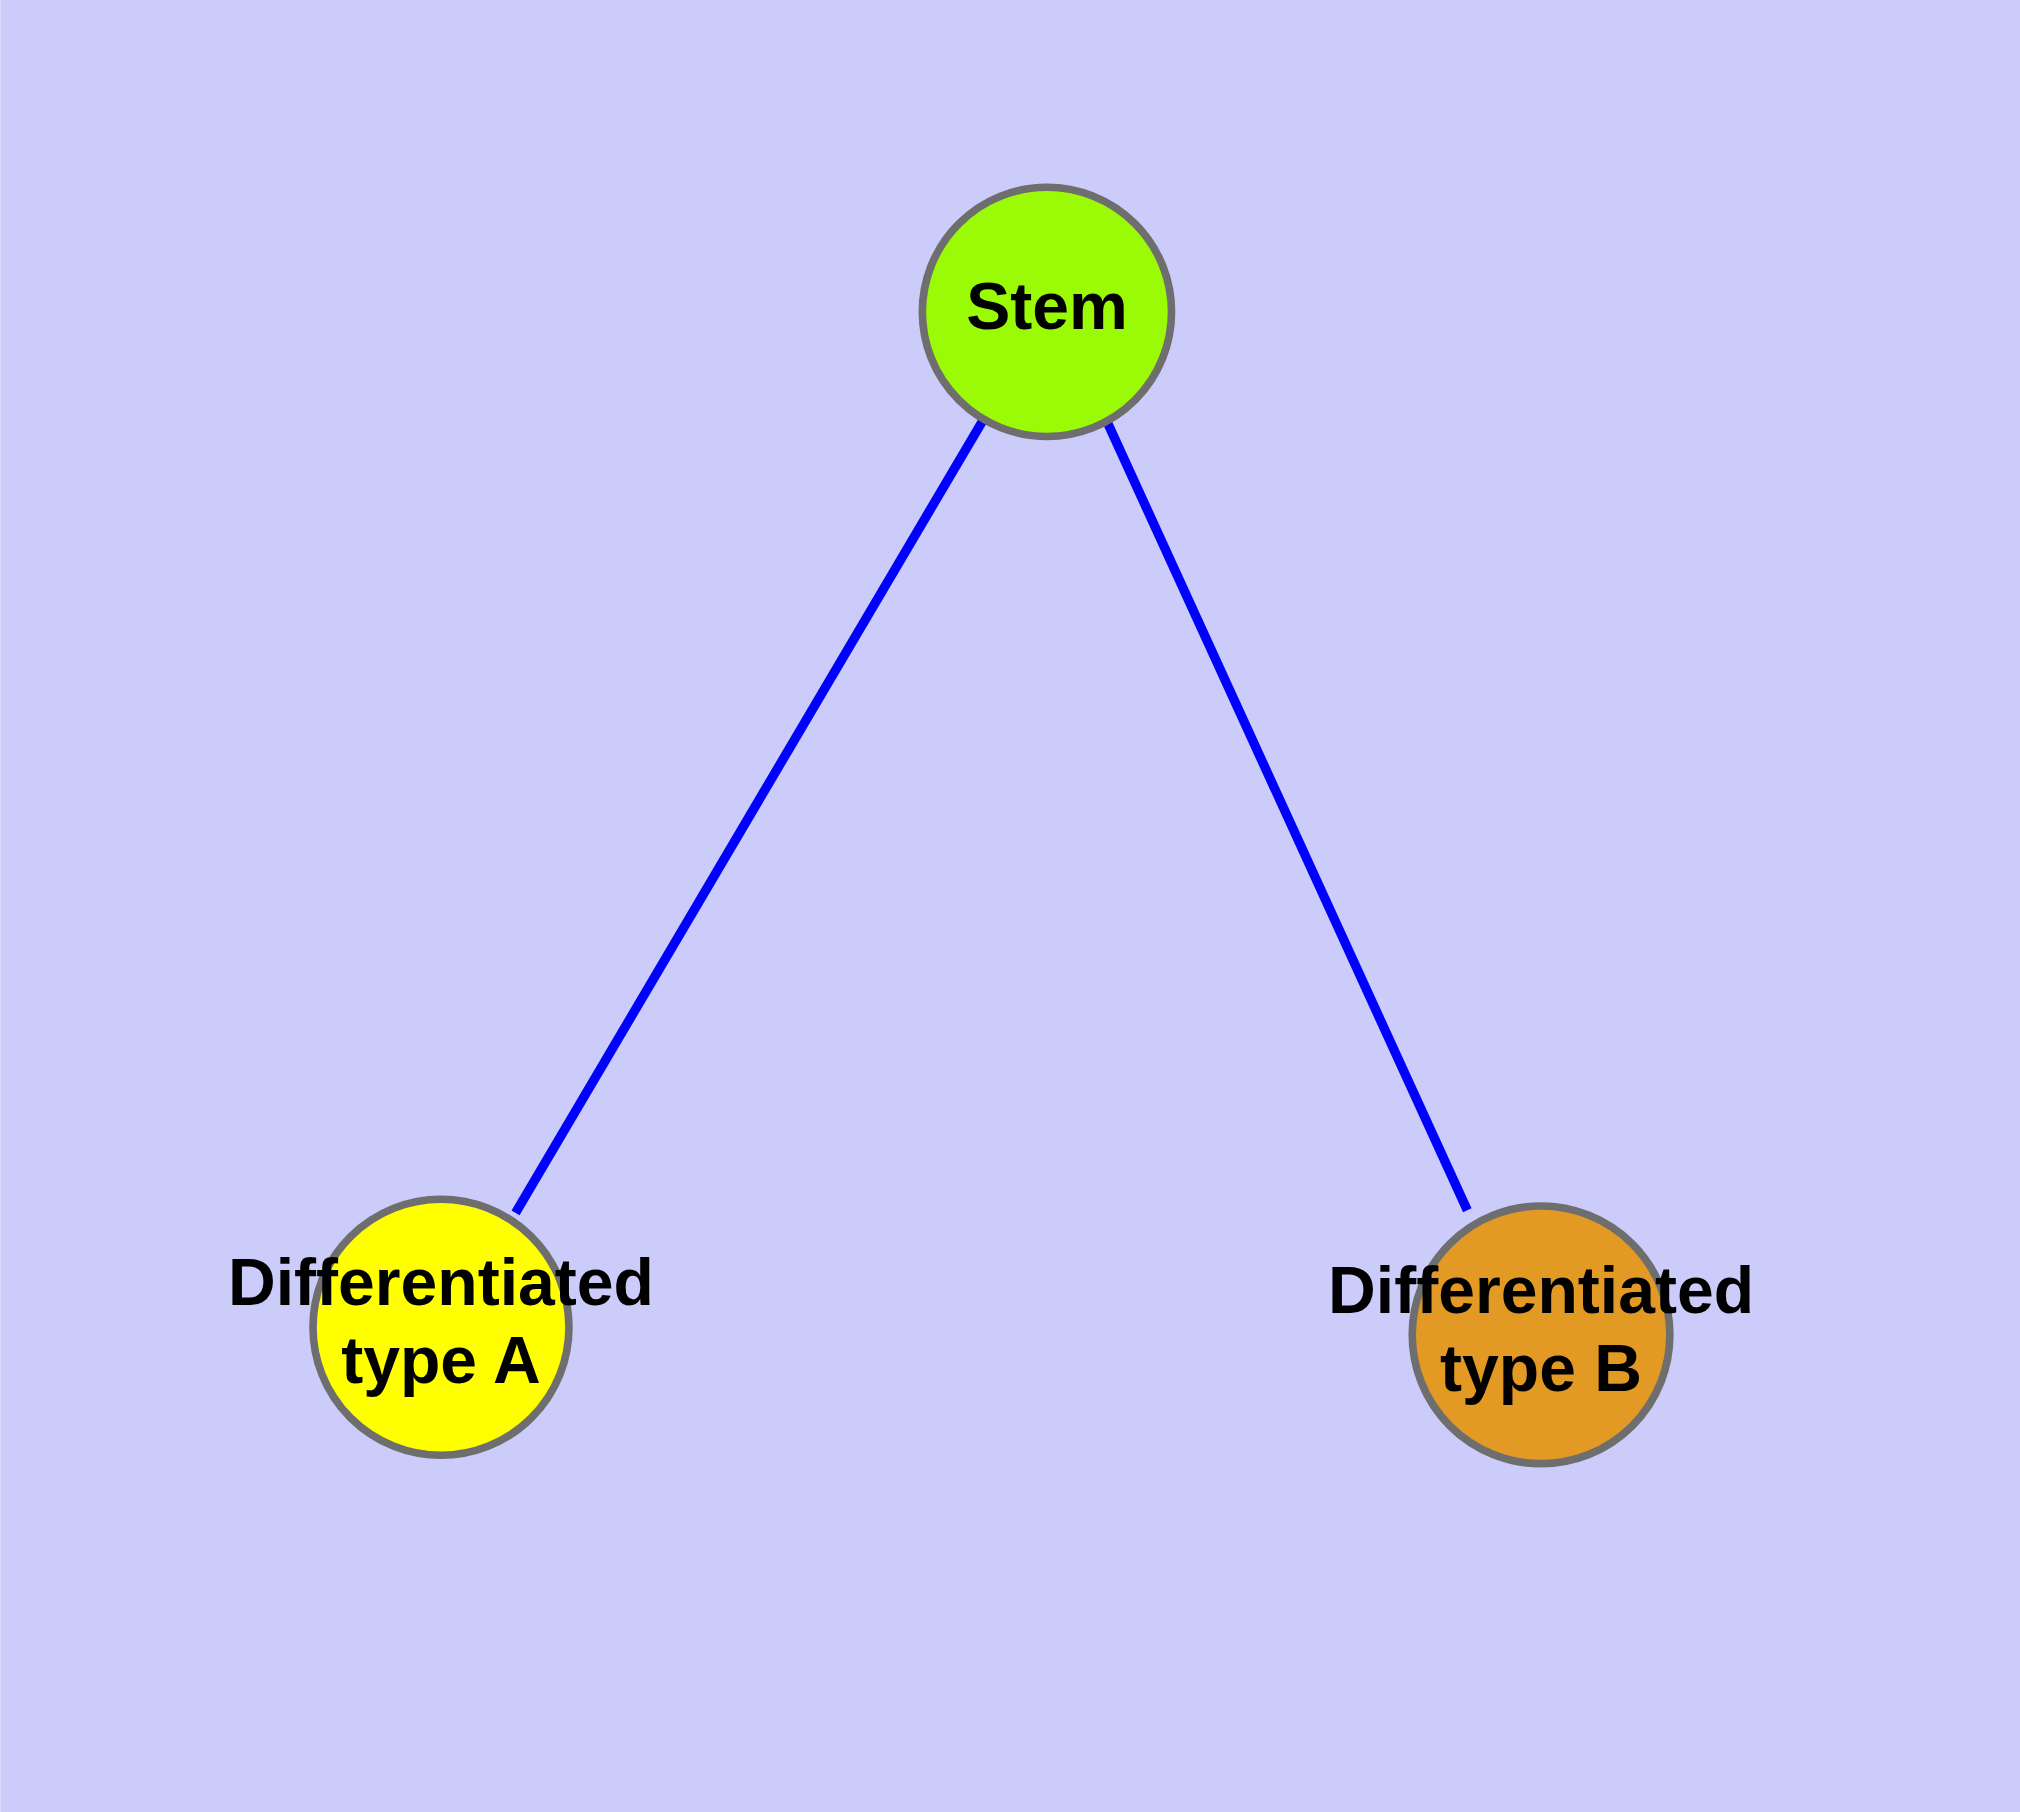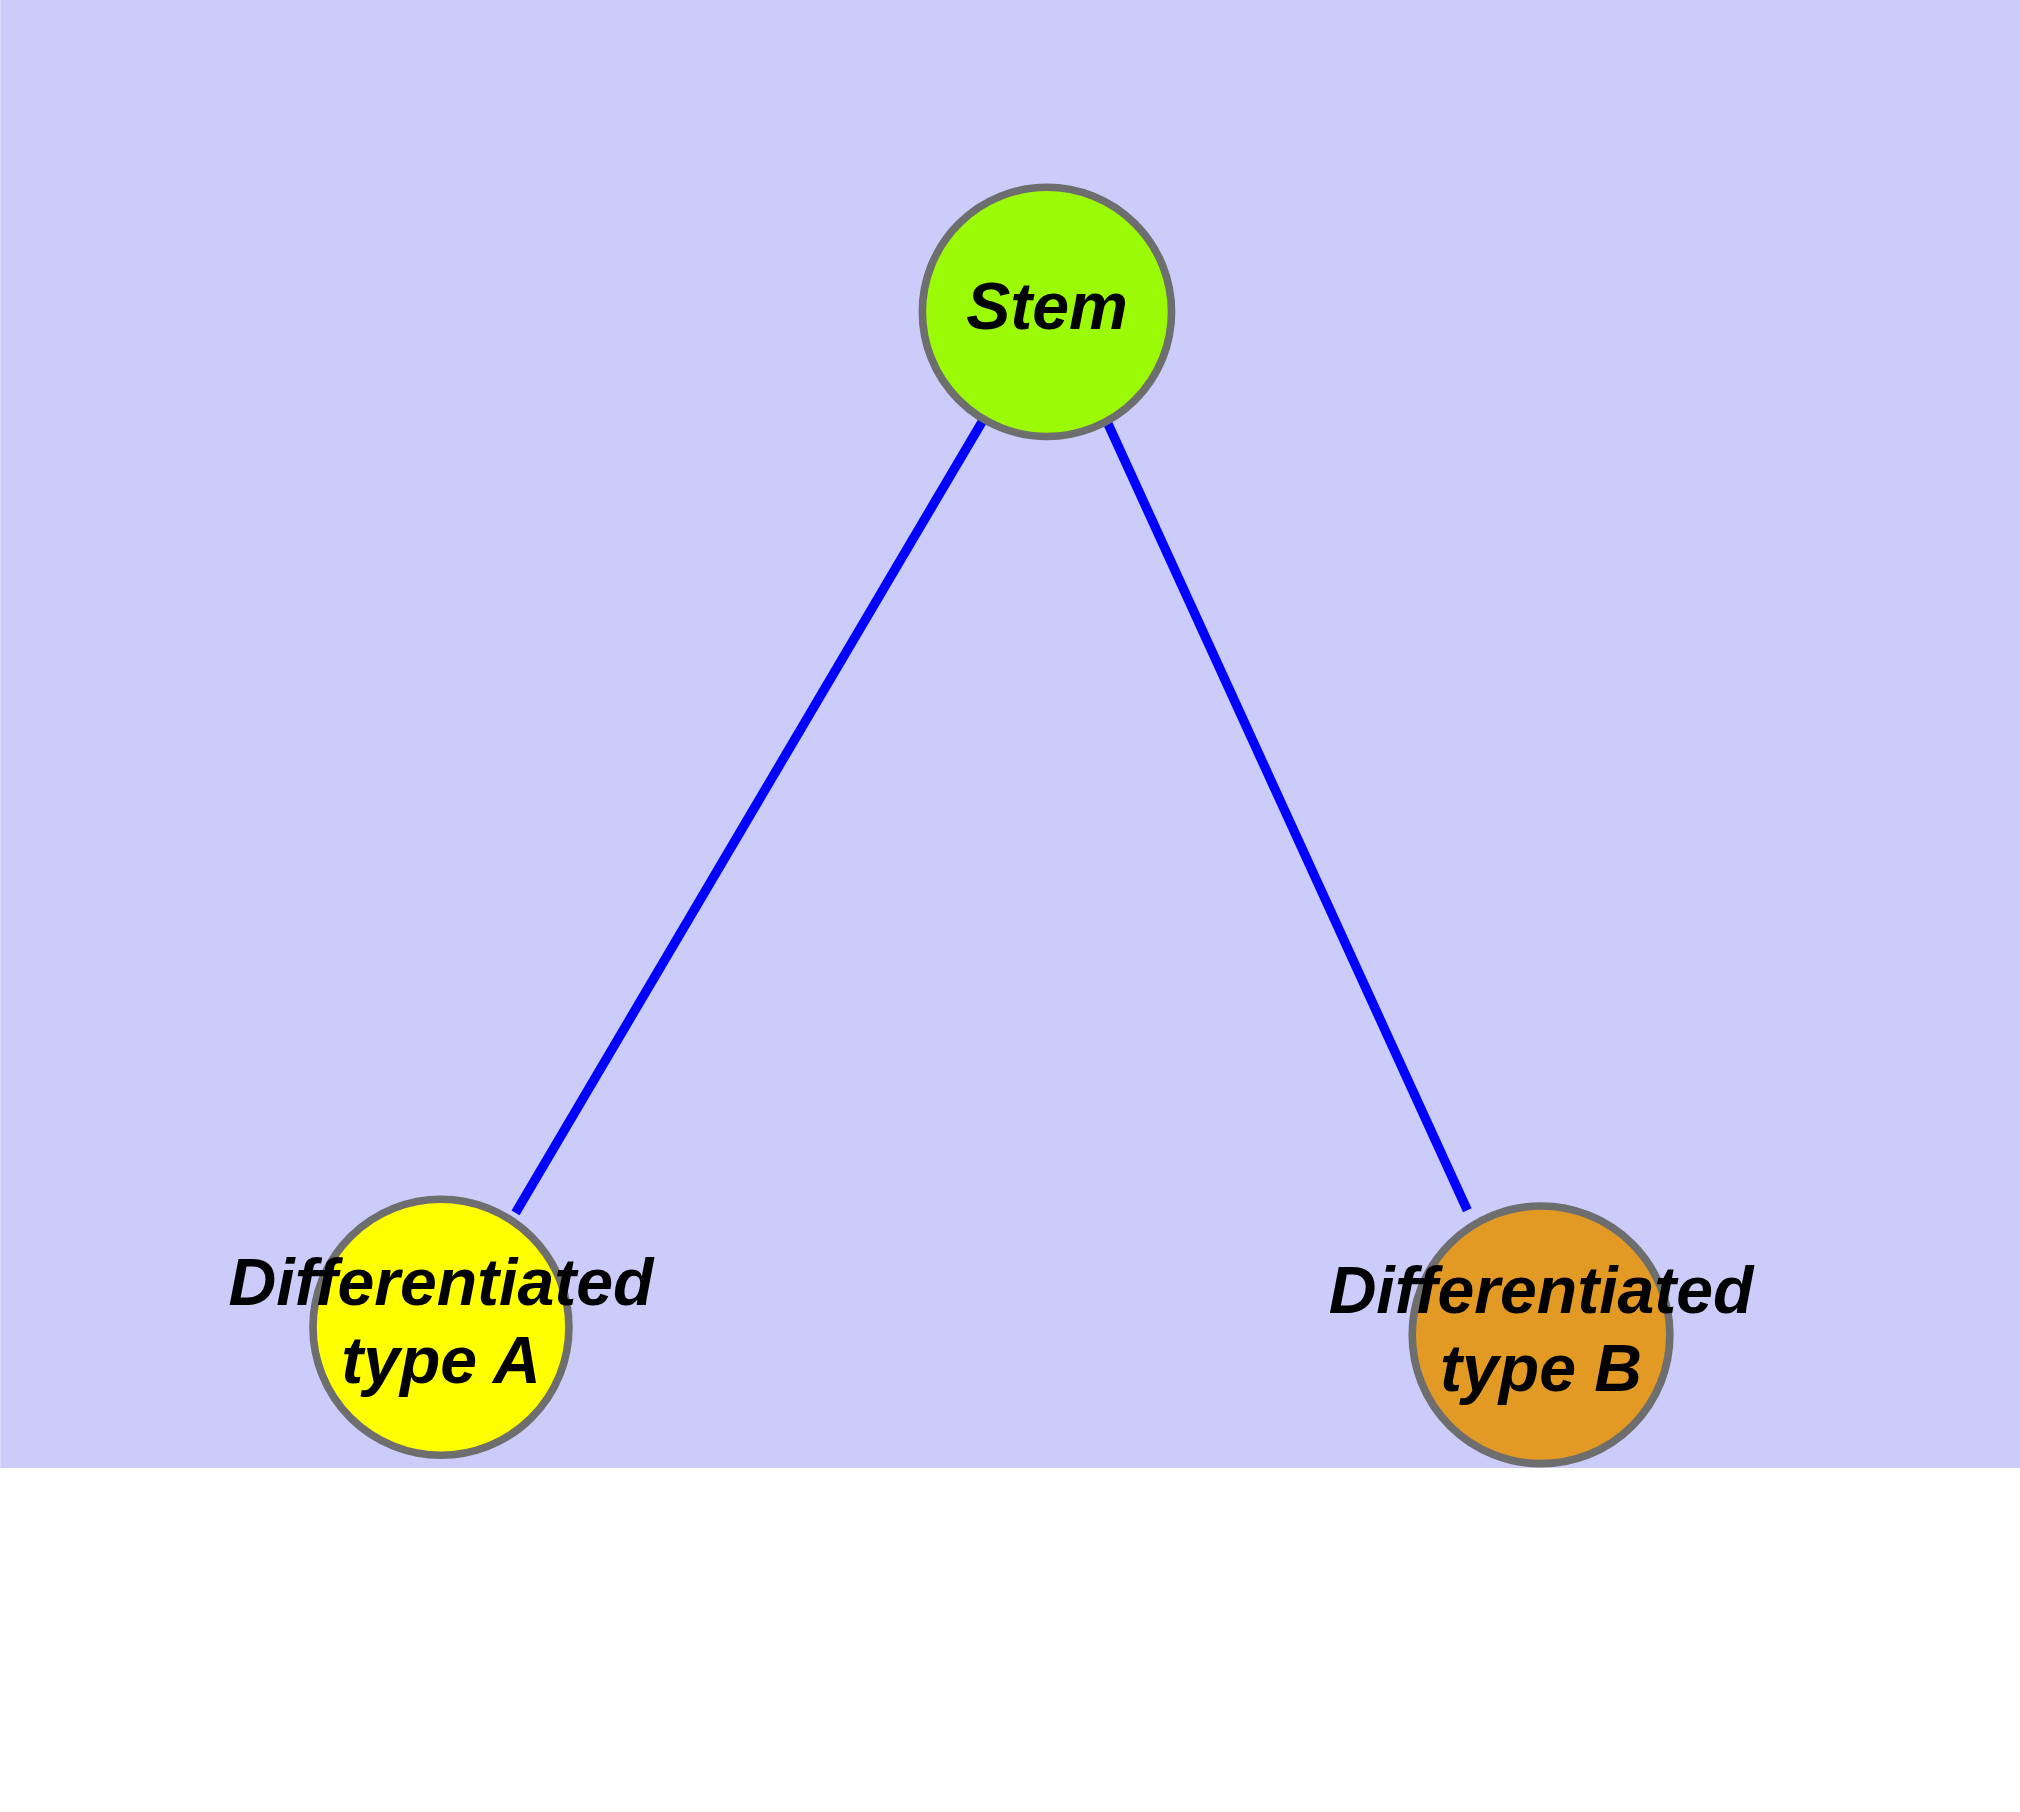--- a/index.html
+++ b/index.html
@@ -30,21 +30,21 @@
     font-family: "Liberation Sans", sans-serif;
     font-weight: bold;
     fill: #000000;
     text-anchor: middle;
     dominant-baseline: middle;
   }
 </style>
 </head>
 <body>
 
-<div id="canvas" style="width: 2021px; height: 1468px; font-style: italic;">
+<div id="canvas" style="width: 2021px; height: 1812px;">
   <svg id="graph-svg" viewBox="0 0 2384 2138" xmlns="http://www.w3.org/2000/svg" style="width: 2021px; height: 1812px;">
     <rect id="bg-rect" x="0" y="0" width="2384" height="2138" fill="#ccccfa"></rect>
     <g id="edges-layer">
         <line x1="1160" y1="495" x2="608" y2="1431" stroke="#0000ff" stroke-width="11" stroke-linecap="butt"></line>
         <line x1="1307" y1="500" x2="1731" y2="1428" stroke="#0000ff" stroke-width="11" stroke-linecap="butt"></line>
       </g>
     <g id="nodes-layer">
         <circle cx="1235" cy="368" r="147" fill="#9bfa06" stroke="#6e6e6e" stroke-width="9"></circle>
         <circle cx="520" cy="1566" r="151" fill="#ffff00" stroke="#6e6e6e" stroke-width="9"></circle>
         <circle cx="1818" cy="1575" r="152" fill="#e29a25" stroke="#6e6e6e" stroke-width="9"></circle>

